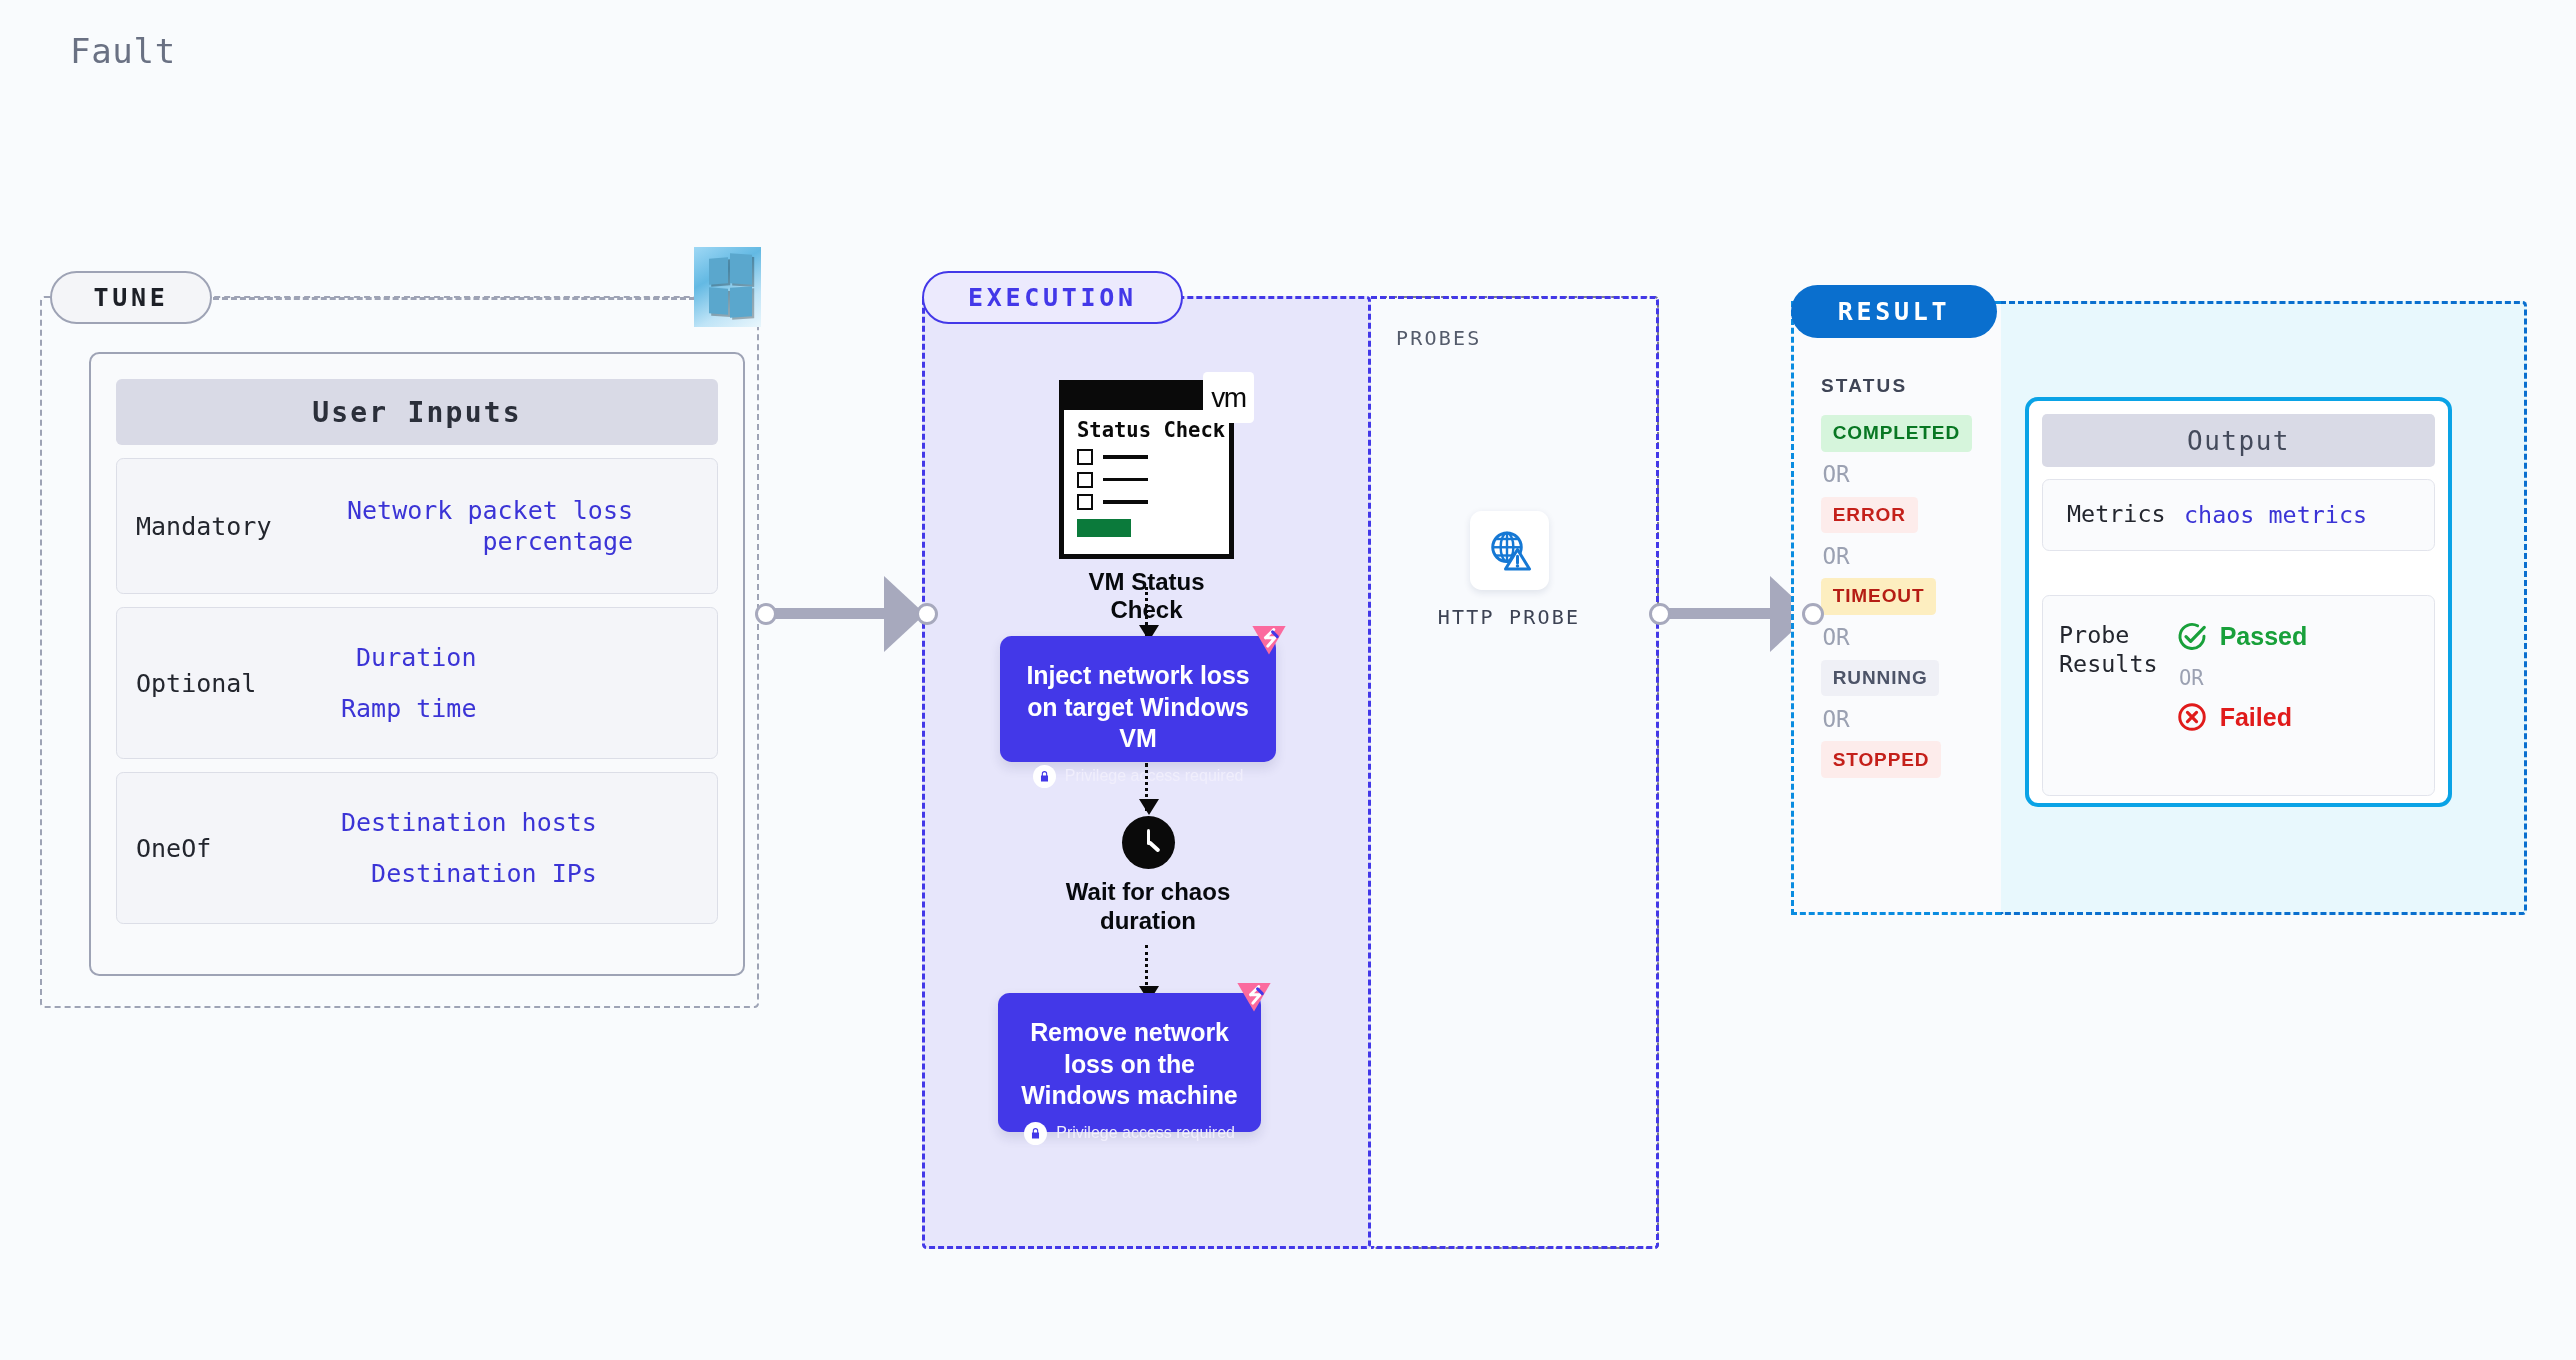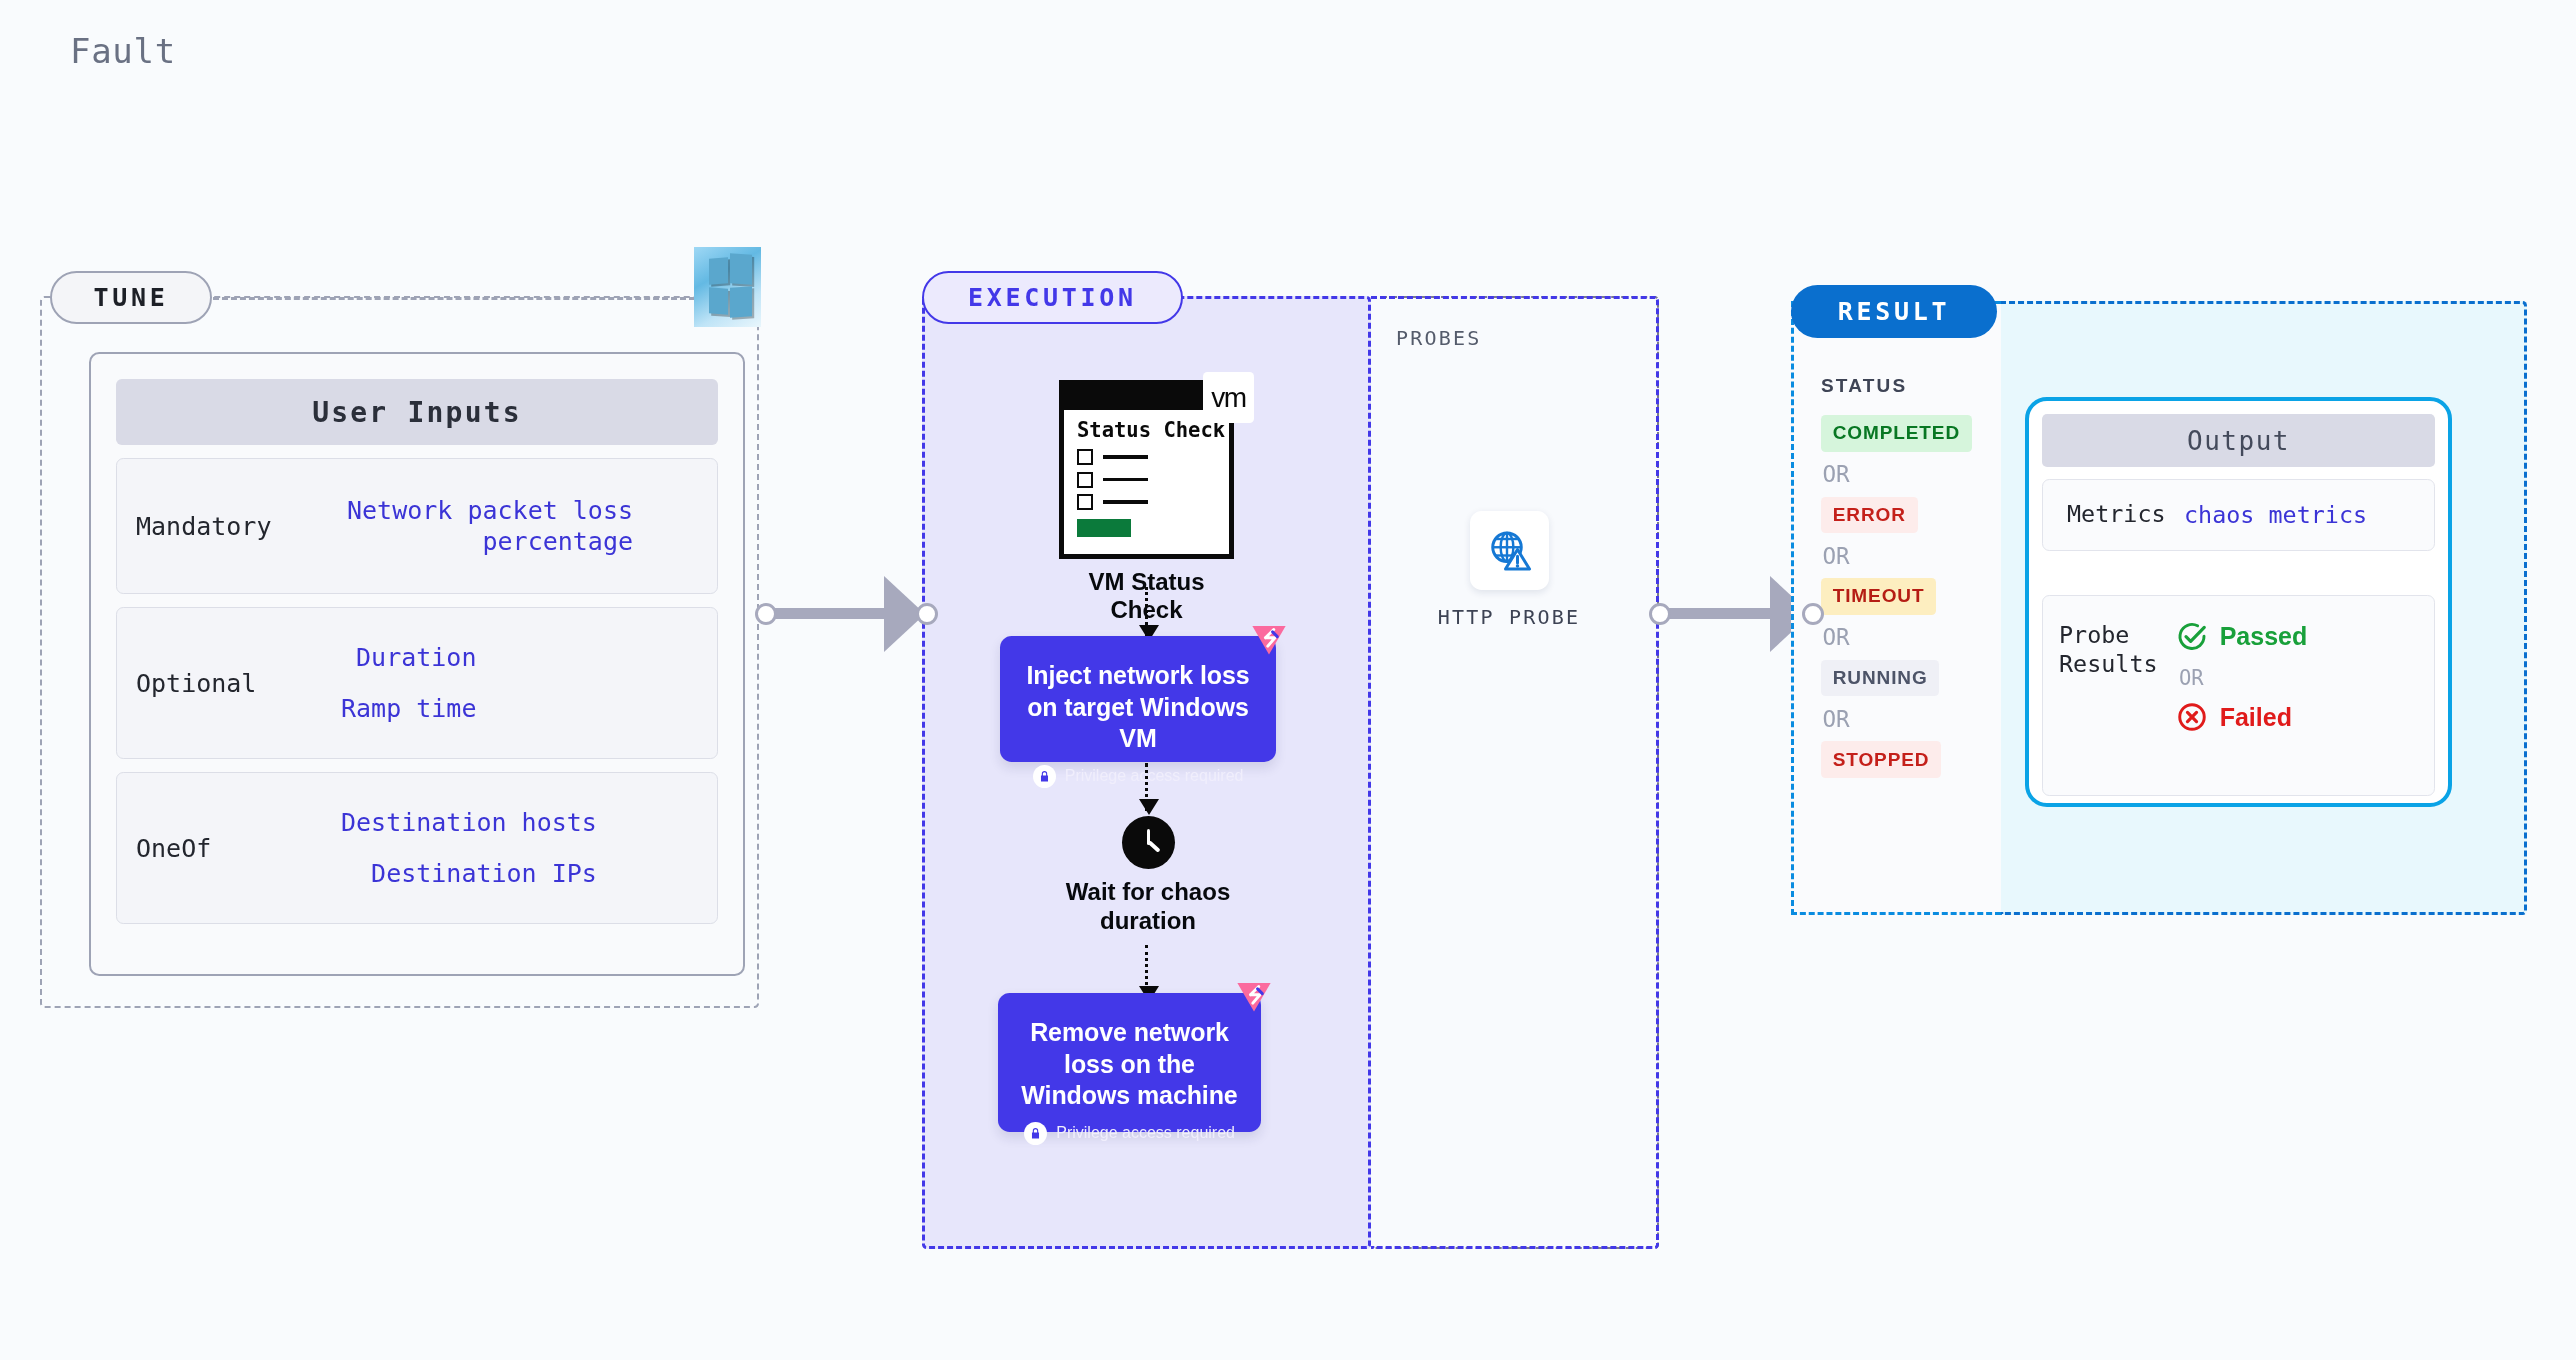--- a/index.html
+++ b/index.html
@@ -269,21 +269,21 @@
   .chip-running   { background: #eff0f6; color: #4d5468; }
   .chip-stopped   { background: #fdeceb; color: #c4201a; }
   .or-text {
     font-family: "DejaVu Sans Mono", monospace;
     font-size: 22.6px; color: #9ba1b2; margin: 9.5px 0 9.5px 1.5px;
   }
 
   
   .out-card {
     position: absolute; left: 2025px; top: 397px; width: 427px; height: 410px;
-    background: #ffffff; border: 4.4px solid #0aa3e6; border-radius: 22px; padding: 13px;
+    background: #ffffff; border: 4.4px solid #0aa3e6; border-radius: 13px; padding: 13px;
   }
   .out-header {
     height: 53px; background: #d9dae6; border-radius: 5.1px;
     display: flex; align-items: center; justify-content: center;
     font-family: "DejaVu Sans Mono", monospace;
     font-size: 26px; color: #444a5b; letter-spacing: 1.5px;
   }
   .out-row {
     margin-top: 11.7px; background: #fafbfd; border: 1.5px solid #e2e4ec; border-radius: 7.3px;
     display: flex; align-items: center; padding: 16px 10.2px 16px 16px;

